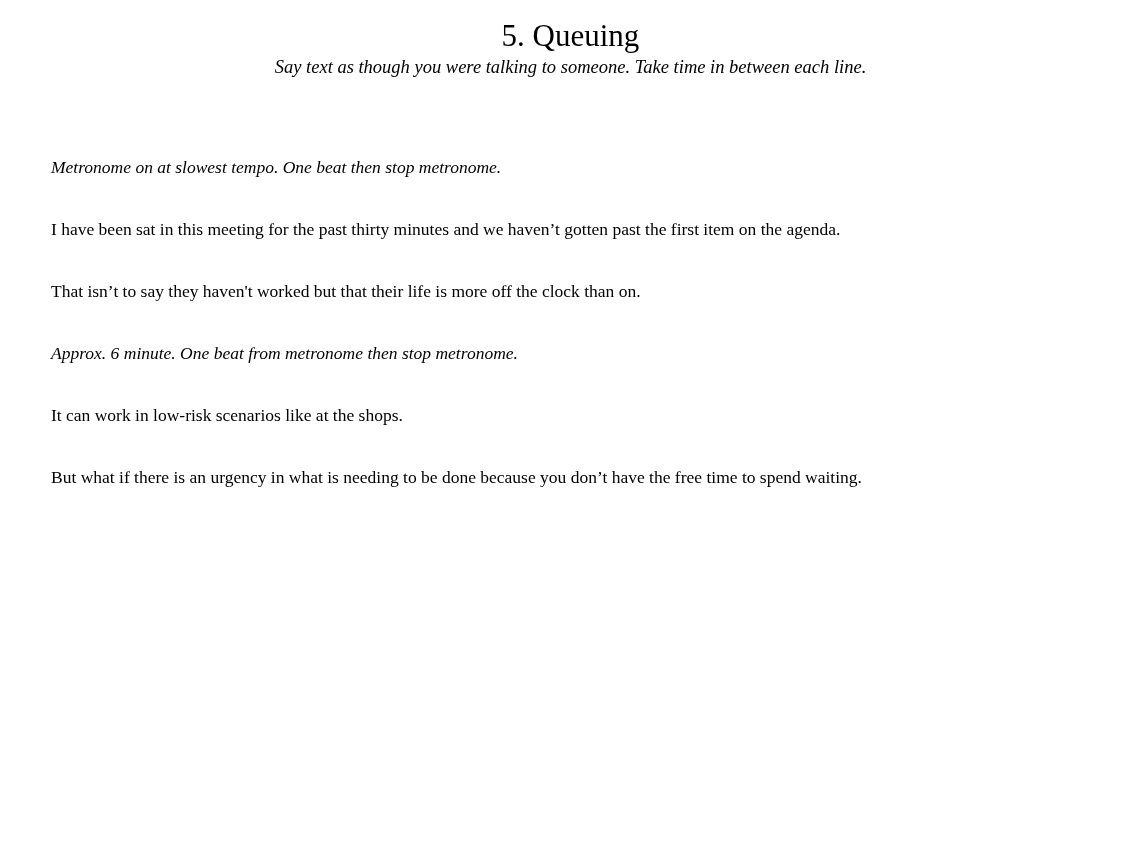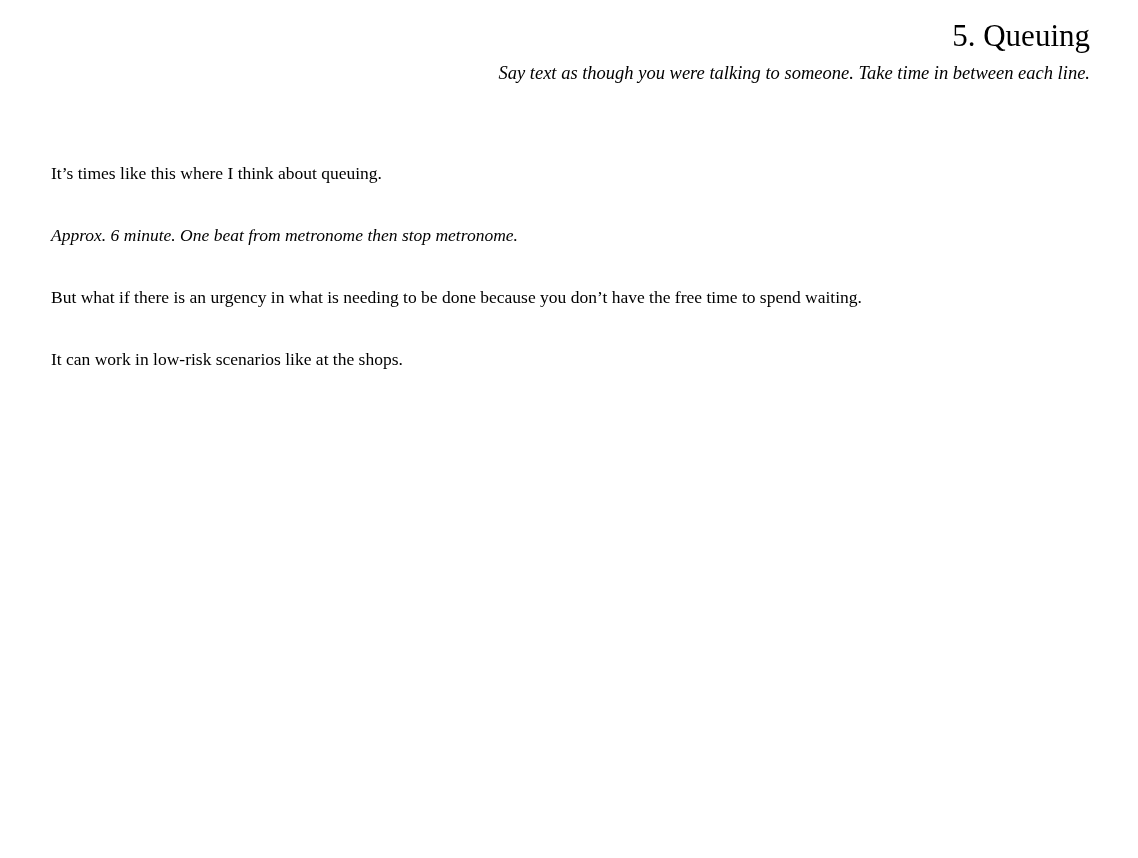--- a/index.html
+++ b/index.html
@@ -10,38 +10,37 @@
     font-family: "Liberation Serif", serif;
     color: #000000;
   }
   .page {
     width: 1138px;
     height: 858px;
     padding: 18px 48px 0 51px;
     overflow: hidden;
   }
   .doc-header {
-    text-align: right;
+    text-align: center;
   }
   .doc-title {
     font-size: 31px;
     font-weight: 400;
     line-height: 36px;
   }
   .doc-subtitle {
     font-size: 18.5px;
     font-weight: 400;
     line-height: 26px;
     margin-top: 4px;
   }
   .doc-instruction {
     font-size: 18.5px;
     font-style: italic;
     line-height: 26px;
-    margin-top: 6px;
   }
   .doc-body {
     margin-top: 72px;
   }
   .doc-body p {
     font-size: 17.5px;
     line-height: 31px;
     margin-bottom: 31px;
   }
   .doc-body p.stage {
@@ -52,19 +51,21 @@
 <body>
 
 <div class="page">
 
   <div class="doc-header">
     <div class="doc-title">5. Queuing</div>
     <div class="doc-instruction">Say text as though you were talking to someone. Take time in between each line.</div>
   </div>
 
   <div class="doc-body">
-    <p>It’s times like this where I think about queuing.</p>
+    <p class="stage">Metronome on at slowest tempo. One beat then stop metronome.</p>
+    <p>I have been sat in this meeting for the past thirty minutes and we haven’t gotten past the first item on the agenda.</p>
+    <p>That isn’t to say they haven't worked but that their life is more off the clock than on.</p>
     <p class="stage">Approx. 6 minute. One beat from metronome then stop metronome.</p>
+    <p>It can work in low-risk scenarios like at the shops.</p>
     <p>But what if there is an urgency in what is needing to be done because you don’t have the free time to spend waiting.</p>
-    <p>It can work in low-risk scenarios like at the shops.</p>
   </div>
 
 </div>
 
 </body></html>

